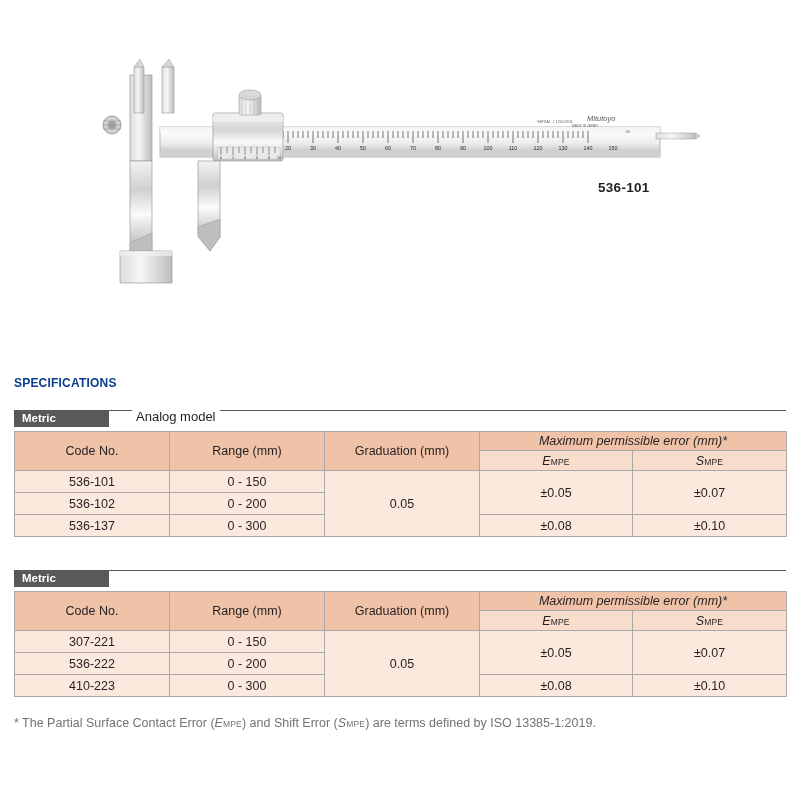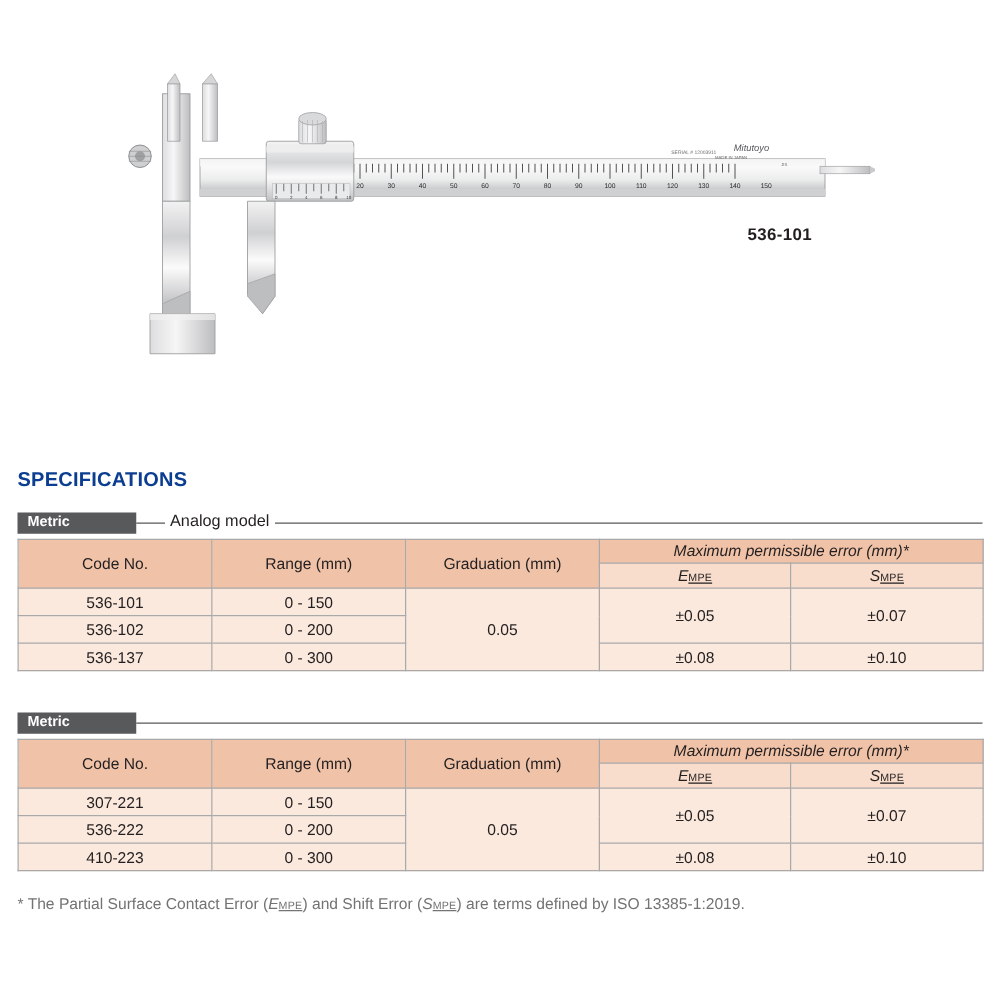--- a/index.html
+++ b/index.html
@@ -37,37 +37,36 @@
     font-weight: bold;
     letter-spacing: 0.3px;
     color: #231f20;
   }
 
   
   .spec-title {
     position: absolute;
     left: 14px;
     top: 376px;
-    font-size: 16px;
+    font-size: 12px;
     font-weight: bold;
     color: #0b3d91;
     letter-spacing: 0.2px;
   }
 
   .section {
     position: absolute;
     left: 14px;
     width: 772px;
   }
   .section-1 { top: 410px; }
   .section-2 { top: 570px; }
 
   .section-head {
     display: flex;
-    align-items: center;
     height: 17px;
   }
   .metric-tag {
     background: #58595b;
     color: #ffffff;
     font-size: 11.5px;
     font-weight: bold;
     padding: 2px 10px 2px 8px;
     height: 17px;
     line-height: 13px;
@@ -124,21 +123,21 @@
   }
   .body-cell {
     background: #fbe9de;
     height: 22px;
   }
   .code-cell {
     background: #fbe9de;
     font-weight: bold;
     height: 22px;
   }
-  .sub { font-size: 8.5px; vertical-align: baseline; font-style: normal; letter-spacing: .2px; text-decoration: underline;}
+  .sub { font-size: 8.5px; vertical-align: baseline; font-style: normal; letter-spacing: .2px;}
   .ital { font-style: italic; }
 
   .footnote {
     position: absolute;
     left: 14px;
     top: 716px;
     font-size: 12.5px;
     color: #737373;
     text-align: center;
   }

